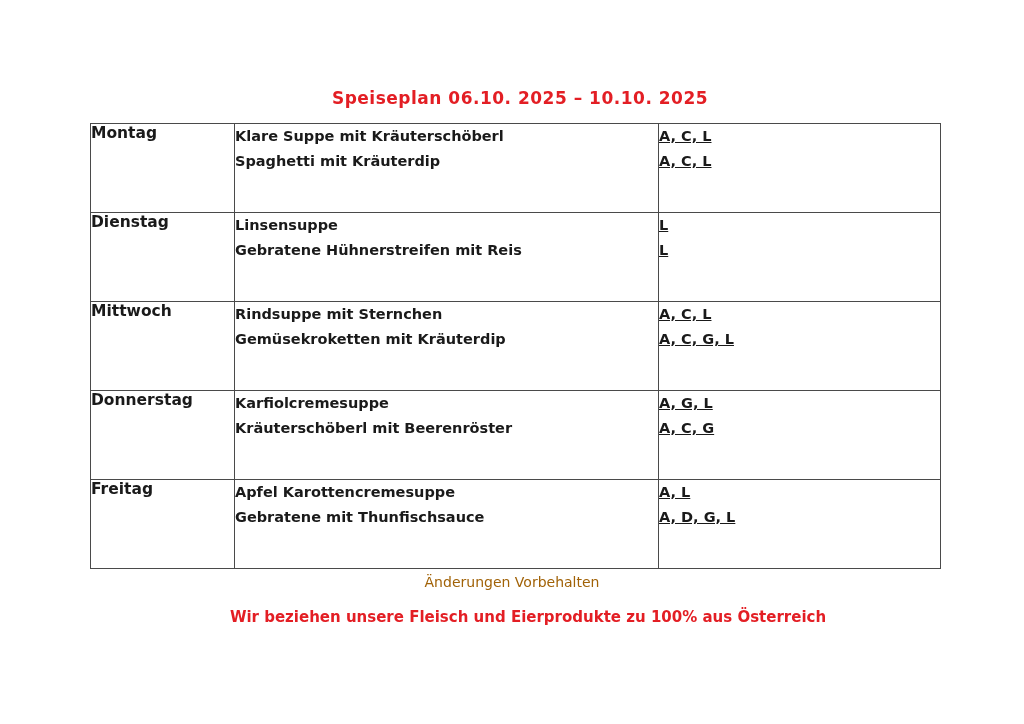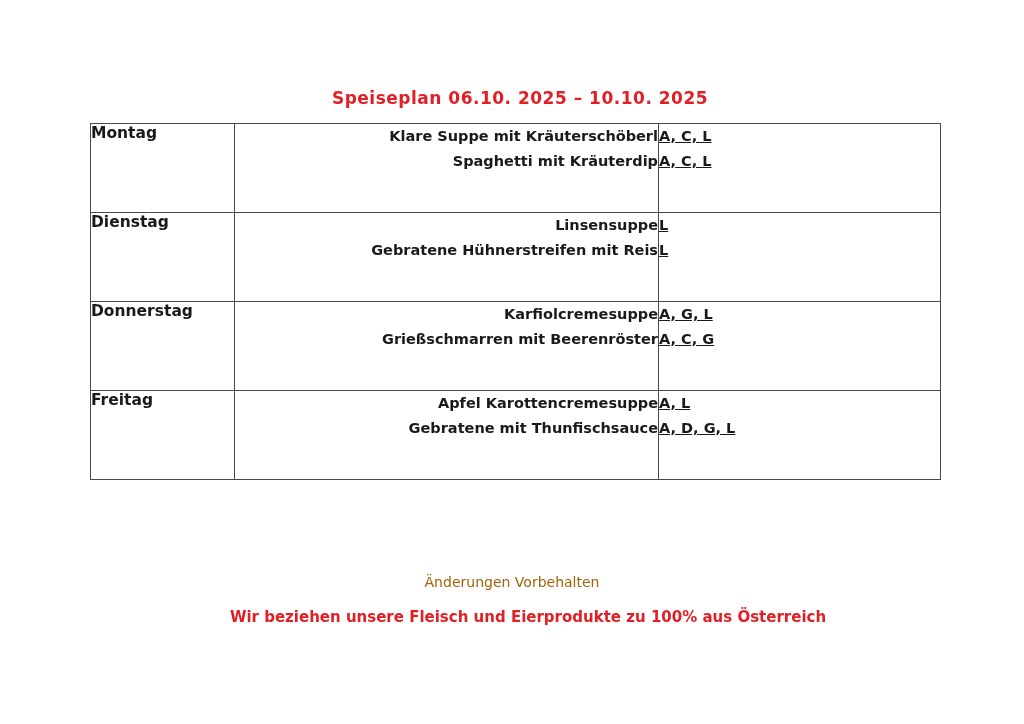--- a/index.html
+++ b/index.html
@@ -44,21 +44,20 @@
   td.day-cell {
     width: 143px;
     padding: 8px 6px 0 8px;
     font-size: 15.5px;
     font-weight: bold;
   }
   td.meals-cell {
     width: 423px;
     padding: 27px 6px 0 8px;
     height: 88px;
-    text-align: right;
   }
   td.allergens-cell {
     width: 281px;
     padding: 27px 6px 0 8px;
     text-decoration: underline;
   }
   .meal-line, .allergen-line {
     font-size: 14.5px;
     font-weight: bold;
     line-height: 25px;
@@ -112,26 +111,37 @@
       <td class="meals-cell">
         <div class="meal-line">Linsensuppe</div>
         <div class="meal-line">Gebratene Hühnerstreifen mit Reis</div>
       </td>
       <td class="allergens-cell">
         <div class="allergen-line">L</div>
         <div class="allergen-line">L</div>
       </td>
     </tr>
 
+    <tr>
+      <td class="day-cell">Mittwoch</td>
+      <td class="meals-cell">
+        <div class="meal-line">Rindsuppe mit Sternchen</div>
+        <div class="meal-line">Gemüsekroketten mit Kräuterdip</div>
+      </td>
+      <td class="allergens-cell">
+        <div class="allergen-line">A, C, L</div>
+        <div class="allergen-line">A, C, G, L</div>
+      </td>
+    </tr>
 
     <tr>
       <td class="day-cell">Donnerstag</td>
       <td class="meals-cell">
         <div class="meal-line">Karfiolcremesuppe</div>
-        <div class="meal-line">Grießschmarren mit Beerenröster</div>
+        <div class="meal-line">Kräuterschöberl mit Beerenröster</div>
       </td>
       <td class="allergens-cell">
         <div class="allergen-line">A, G, L</div>
         <div class="allergen-line">A, C, G</div>
       </td>
     </tr>
 
     <tr>
       <td class="day-cell">Freitag</td>
       <td class="meals-cell">

